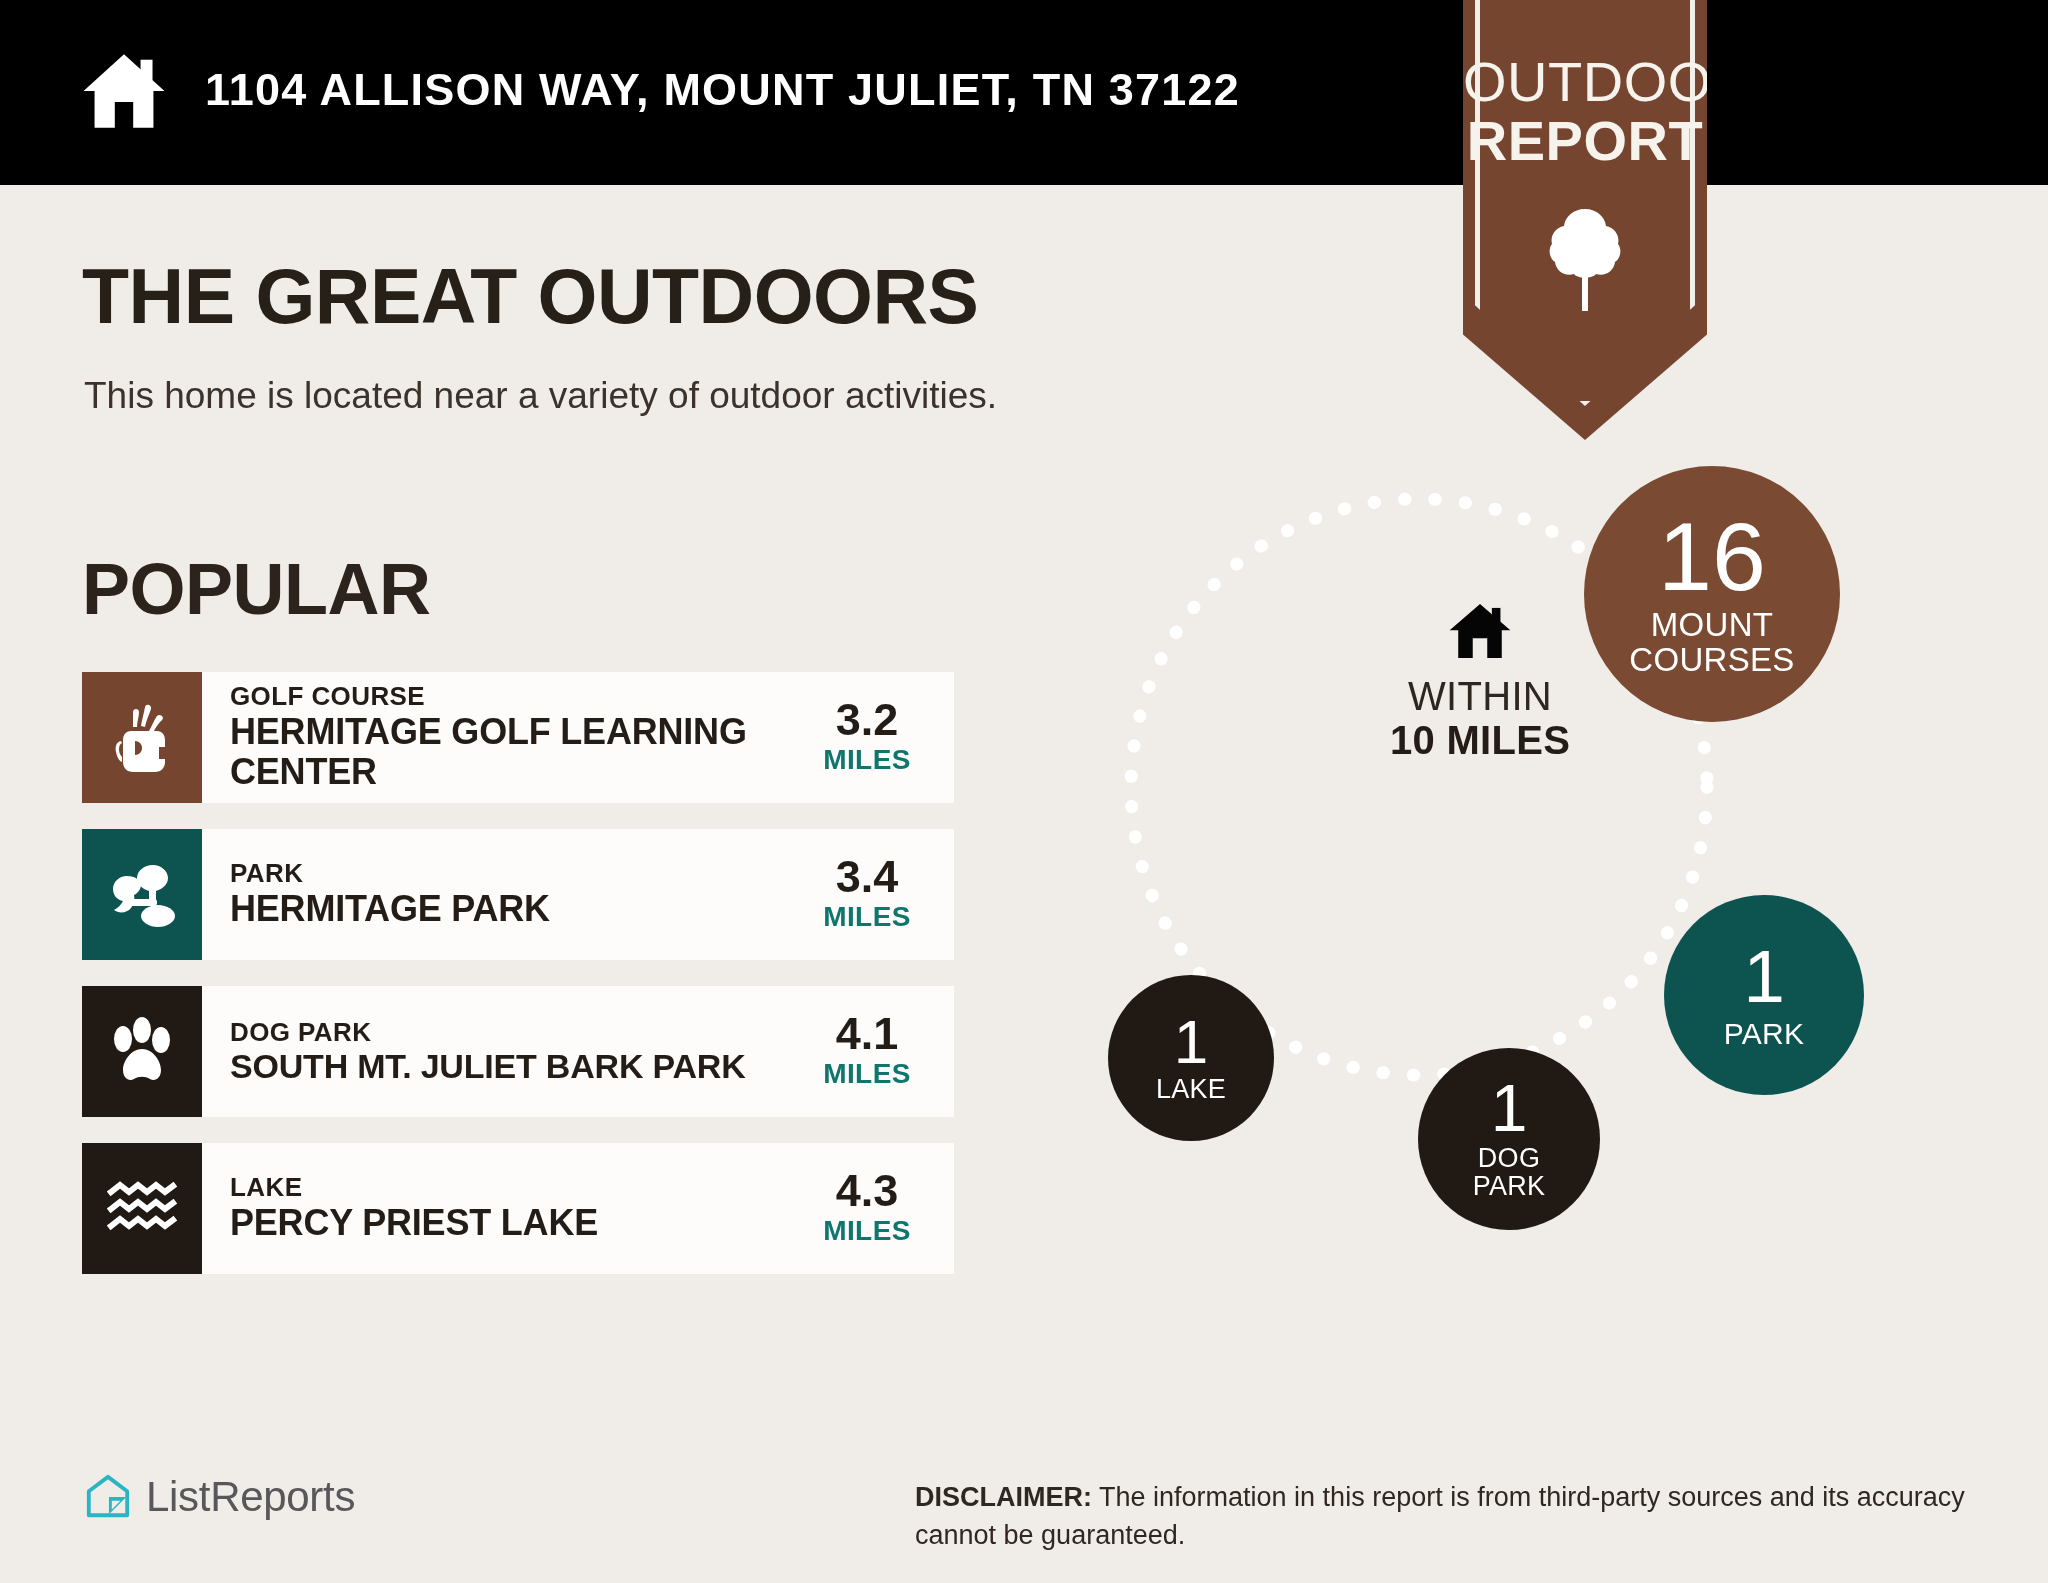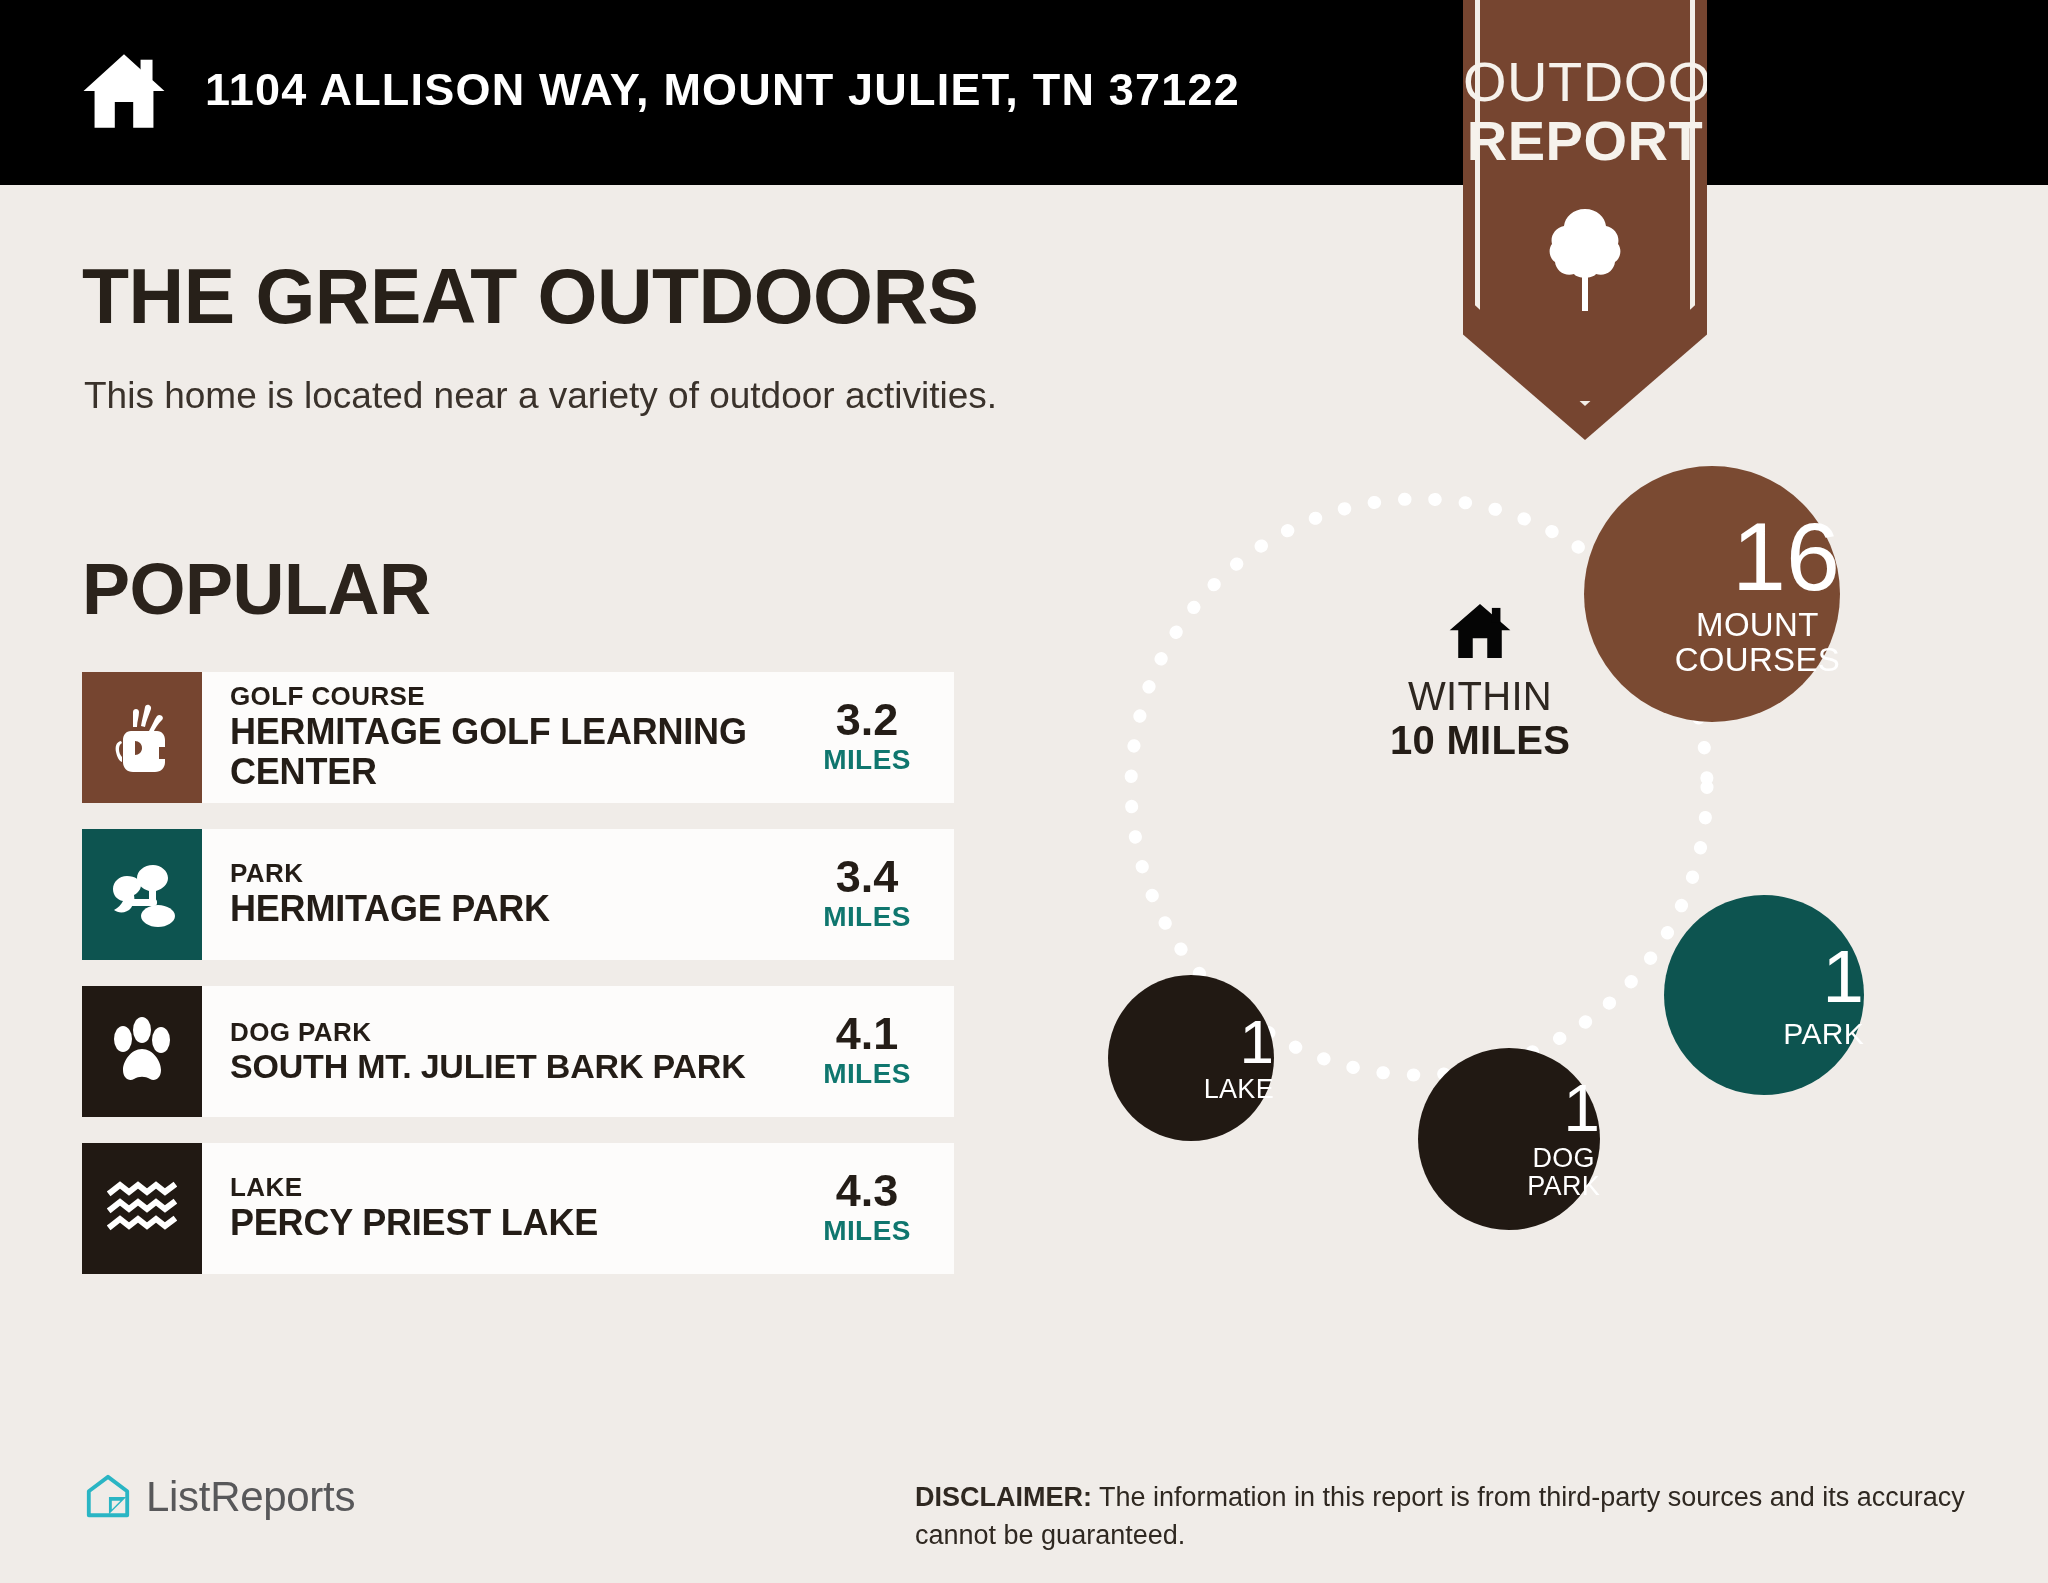--- a/index.html
+++ b/index.html
@@ -133,21 +133,21 @@
     width: 880px; height: 620px;
   }
   .dotted-ring {
     position: absolute; left: 24px; top: 22px;
     width: 590px; height: 590px;
   }
   .bubble {
     position: absolute;
     border-radius: 50%;
     display: flex; flex-direction: column;
-    align-items: flex-end; justify-content: center;
+    align-items: center; justify-content: center;
     color: #ffffff;
     text-align: center;
   }
   .bubble .num { font-weight: normal; line-height: 0.96; }
   .bubble .lbl { font-weight: normal; line-height: 1.06; }
 
   .b-golf {
     left: 484px; top: -4px;
     width: 256px; height: 256px;
     background: #7a4a32;

